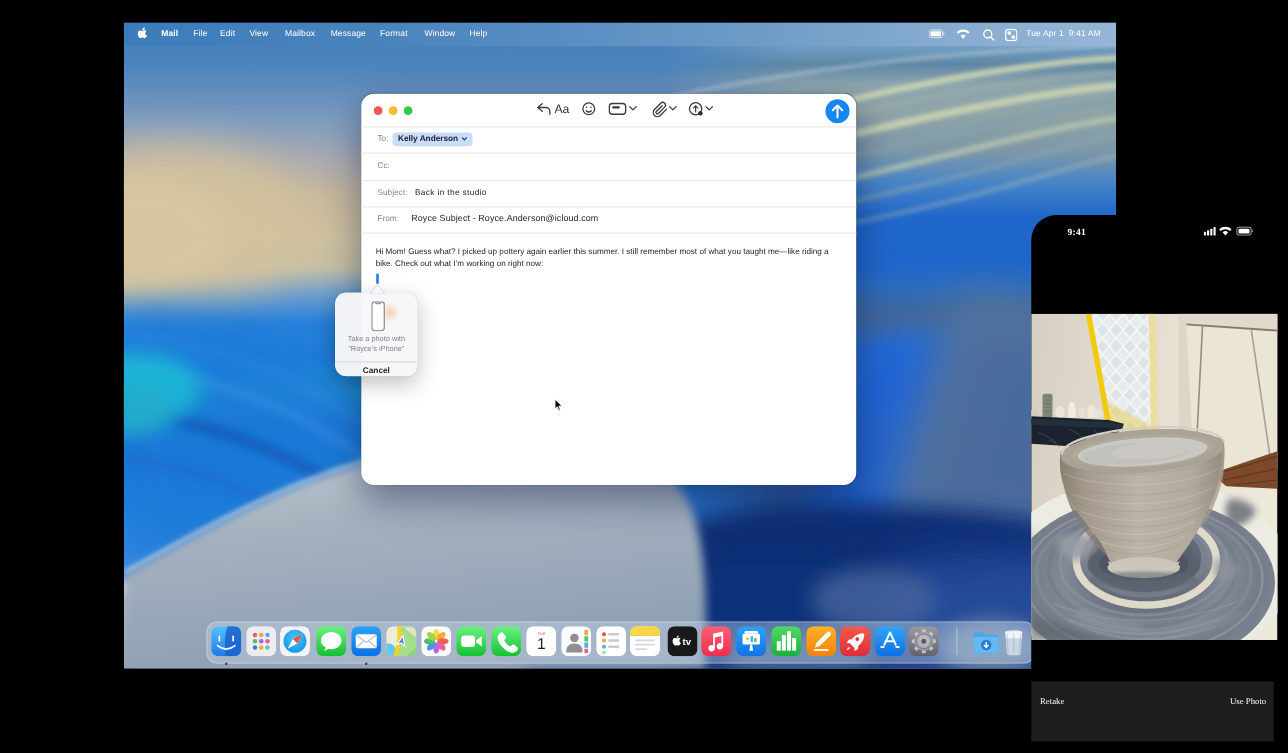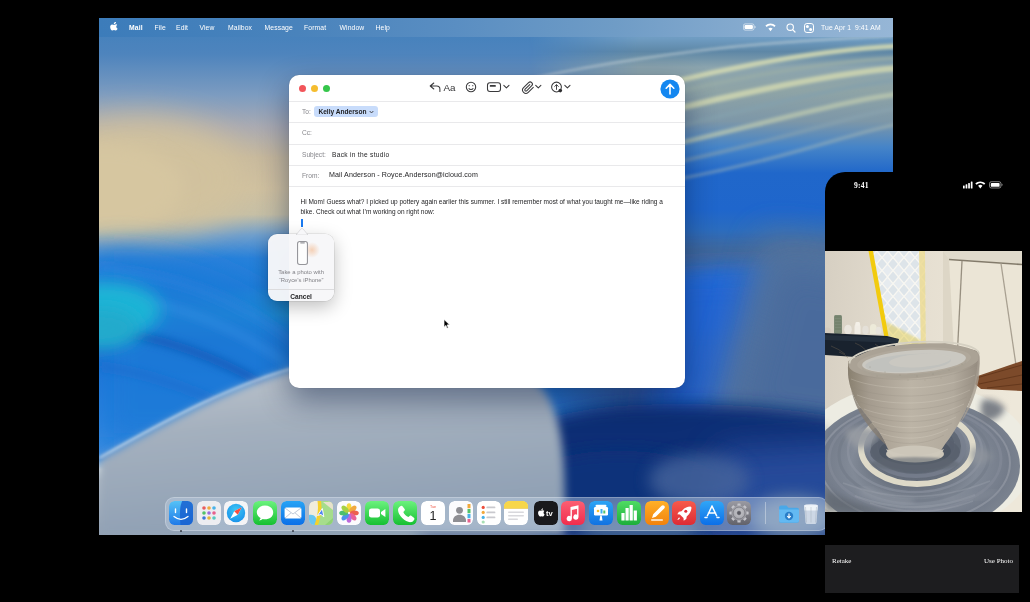--- a/index.html
+++ b/index.html
@@ -508,21 +508,21 @@
     <div class="abs" style="left:25.4px;top:31.2px;height:10.6px;background:#c8dcfb;border-radius:3px;padding:1.8px 4px 0 4px;color:#1d1d1f;font-size:6.6px;font-weight:bold;">Kelly Anderson<svg width="5" height="4" viewBox="0 0 5 4" style="margin-left:2px">
           <path d="M0.7 1 L2.5 3 L4.3 1" stroke="#3a3a3e" stroke-width="0.9" fill="none"></path>
         </svg></div>
     <div class="sep" style="top:47.5px"></div>
     <div class="lbl" style="left:13px;top:54.5px">Cc:</div>
     <div class="sep" style="top:68.8px"></div>
     <div class="lbl" style="left:13px;top:75.8px">Subject:</div>
     <div class="val" style="left:43px;top:75.8px;letter-spacing:0.3px">Back in the studio</div>
     <div class="sep" style="top:90px"></div>
     <div class="lbl" style="left:13px;top:97px">From:</div>
-    <div class="val" style="left:40px;top:96.4px;font-size:7.1px;letter-spacing:0.1px">Mail Anderson - Royce.Anderson@icloud.com</div>
+    <div class="val" style="left:40px;top:96.4px;font-size:7.1px;letter-spacing:0.1px">Royce Subject - Royce.Anderson@icloud.com</div>
     <div class="sep" style="top:111.5px"></div>
     <div class="val" style="left:11.5px;top:122px;width:372px;font-size:6.5px;line-height:10.6px;">Hi Mom! Guess what? I picked up pottery again earlier this summer. I still remember most of what you taught me—like riding a bike. Check out what I’m working on right now:</div>
     <div class="abs" style="left:12.4px;top:144.5px;width:1.4px;height:7.6px;background:#1a7af0;"></div>
   </div>
 
   <div id="popup">
     <svg class="abs" style="left:27.2px;top:-6.2px" width="12" height="7" viewBox="0 0 12 7">
         <path d="M0 7 L4.8 1 Q6 -0.4 7.2 1 L12 7 Z" fill="#f7f7f9" stroke="rgba(60,60,70,0.25)" stroke-width="0.5"></path>
       </svg>
     <div class="abs" style="left:36px;top:8px;width:16px;height:16px;border-radius:50%;background:radial-gradient(circle, rgba(243,195,160,0.75), rgba(243,195,160,0) 70%);"></div>

